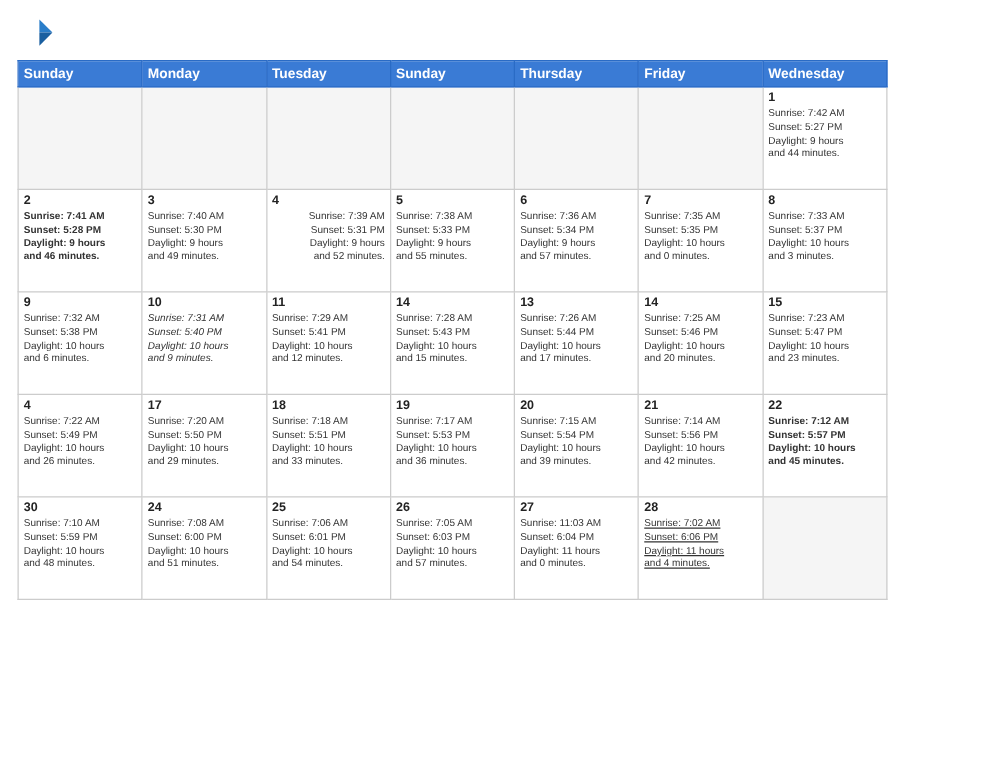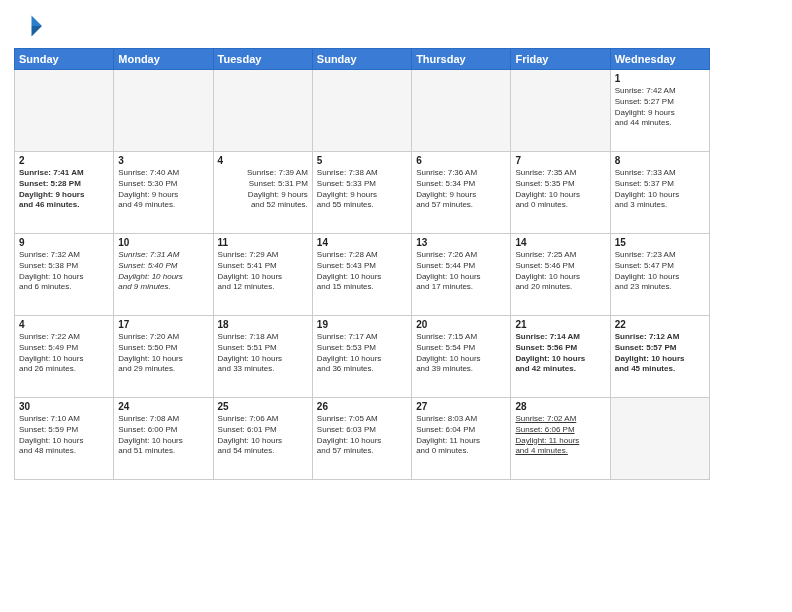--- a/index.html
+++ b/index.html
@@ -280,21 +280,21 @@
           </td>
           <td>
             <span class="day-num">20</span>
             <div class="cell-text" style="white-space: pre-line;">Sunrise: 7:15 AM
 Sunset: 5:54 PM
 Daylight: 10 hours
 and 39 minutes.</div>
           </td>
           <td>
             <span class="day-num">21</span>
-            <div class="cell-text" style="white-space: pre-line; font-weight: bold;">Sunrise: 7:14 AM
+            <div class="cell-text" style="white-space: pre-line;">Sunrise: 7:14 AM
 Sunset: 5:56 PM
 Daylight: 10 hours
 and 42 minutes.</div>
           </td>
           <td>
             <span class="day-num">22</span>
             <div class="cell-text" style="white-space: pre-line; font-weight: bold;">Sunrise: 7:12 AM
 Sunset: 5:57 PM
 Daylight: 10 hours
 and 45 minutes.</div>
@@ -324,21 +324,21 @@
           </td>
           <td>
             <span class="day-num">26</span>
             <div class="cell-text" style="white-space: pre-line;">Sunrise: 7:05 AM
 Sunset: 6:03 PM
 Daylight: 10 hours
 and 57 minutes.</div>
           </td>
           <td>
             <span class="day-num">27</span>
-            <div class="cell-text" style="white-space: pre-line;">Sunrise: 8:03 AM
+            <div class="cell-text" style="white-space: pre-line;">Sunrise: 11:03 AM
 Sunset: 6:04 PM
 Daylight: 11 hours
 and 0 minutes.</div>
           </td>
           <td>
             <span class="day-num">28</span>
             <div class="cell-text" style="white-space: pre-line; text-decoration: underline;">Sunrise: 7:02 AM
 Sunset: 6:06 PM
 Daylight: 11 hours
 and 4 minutes.</div>

